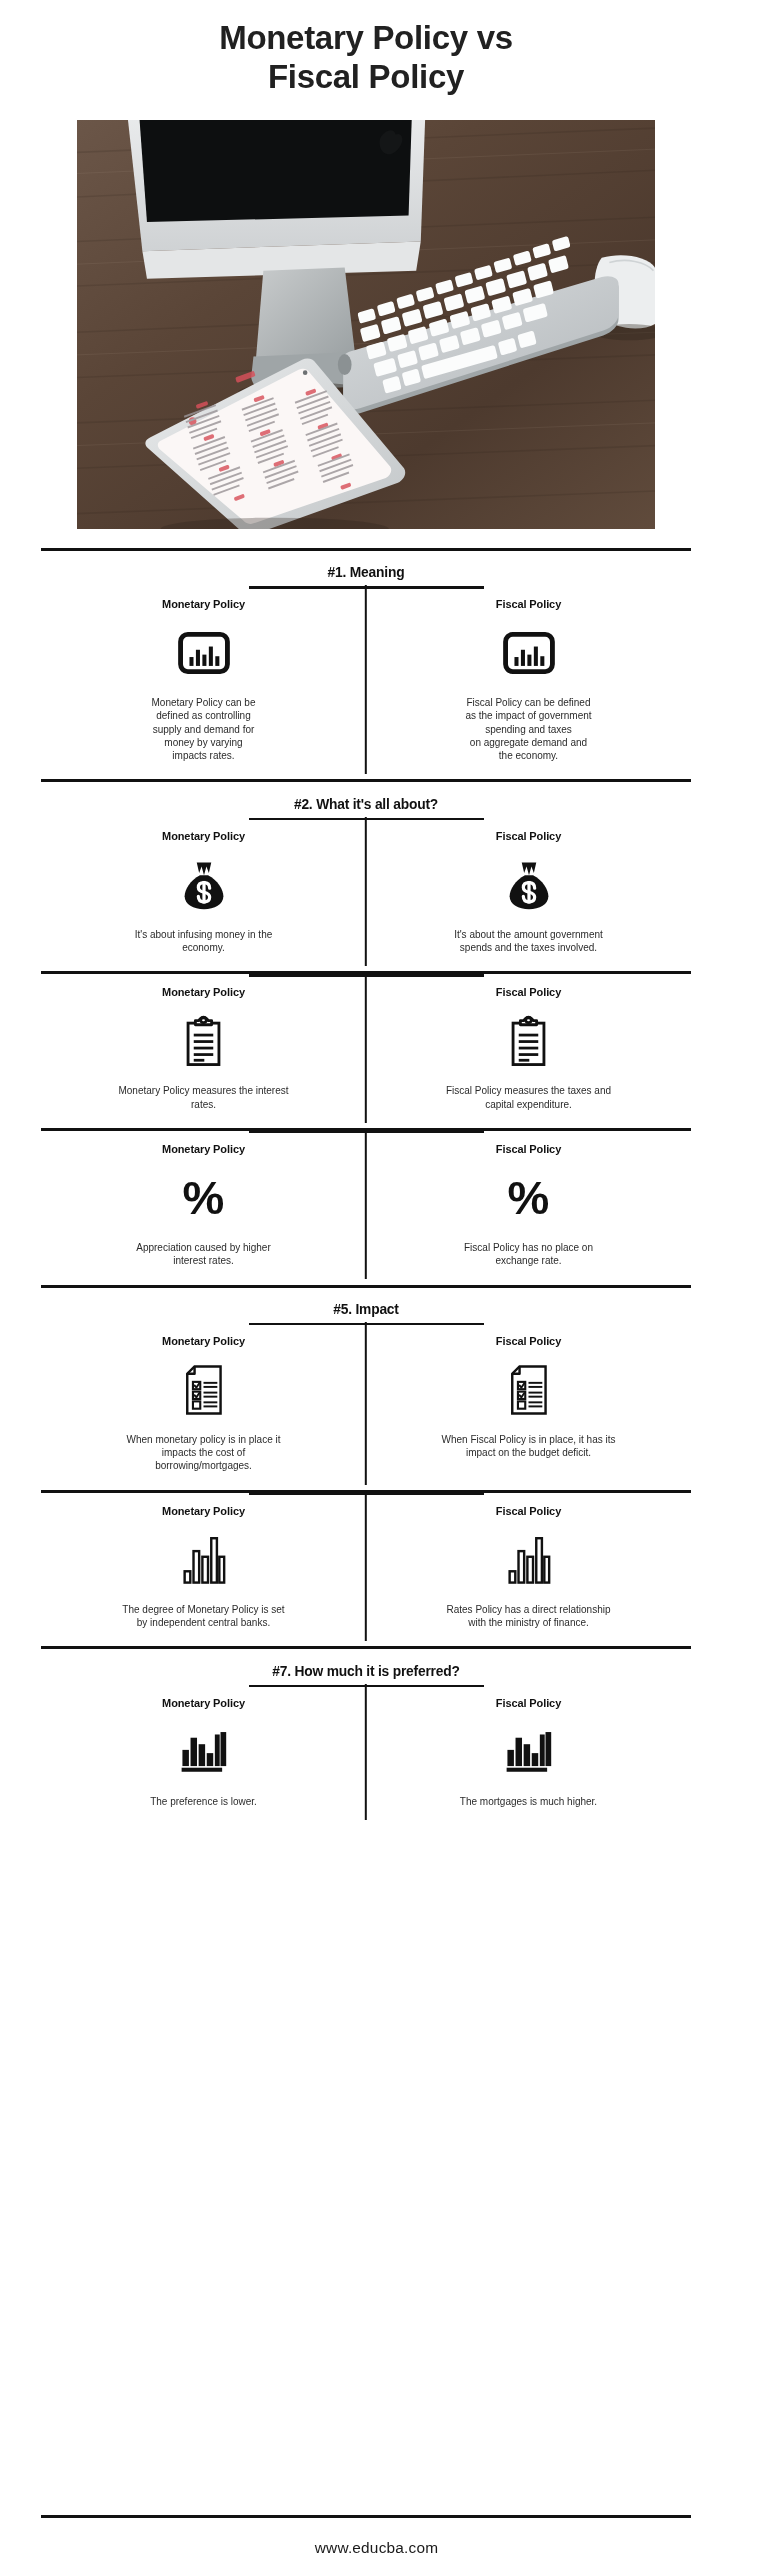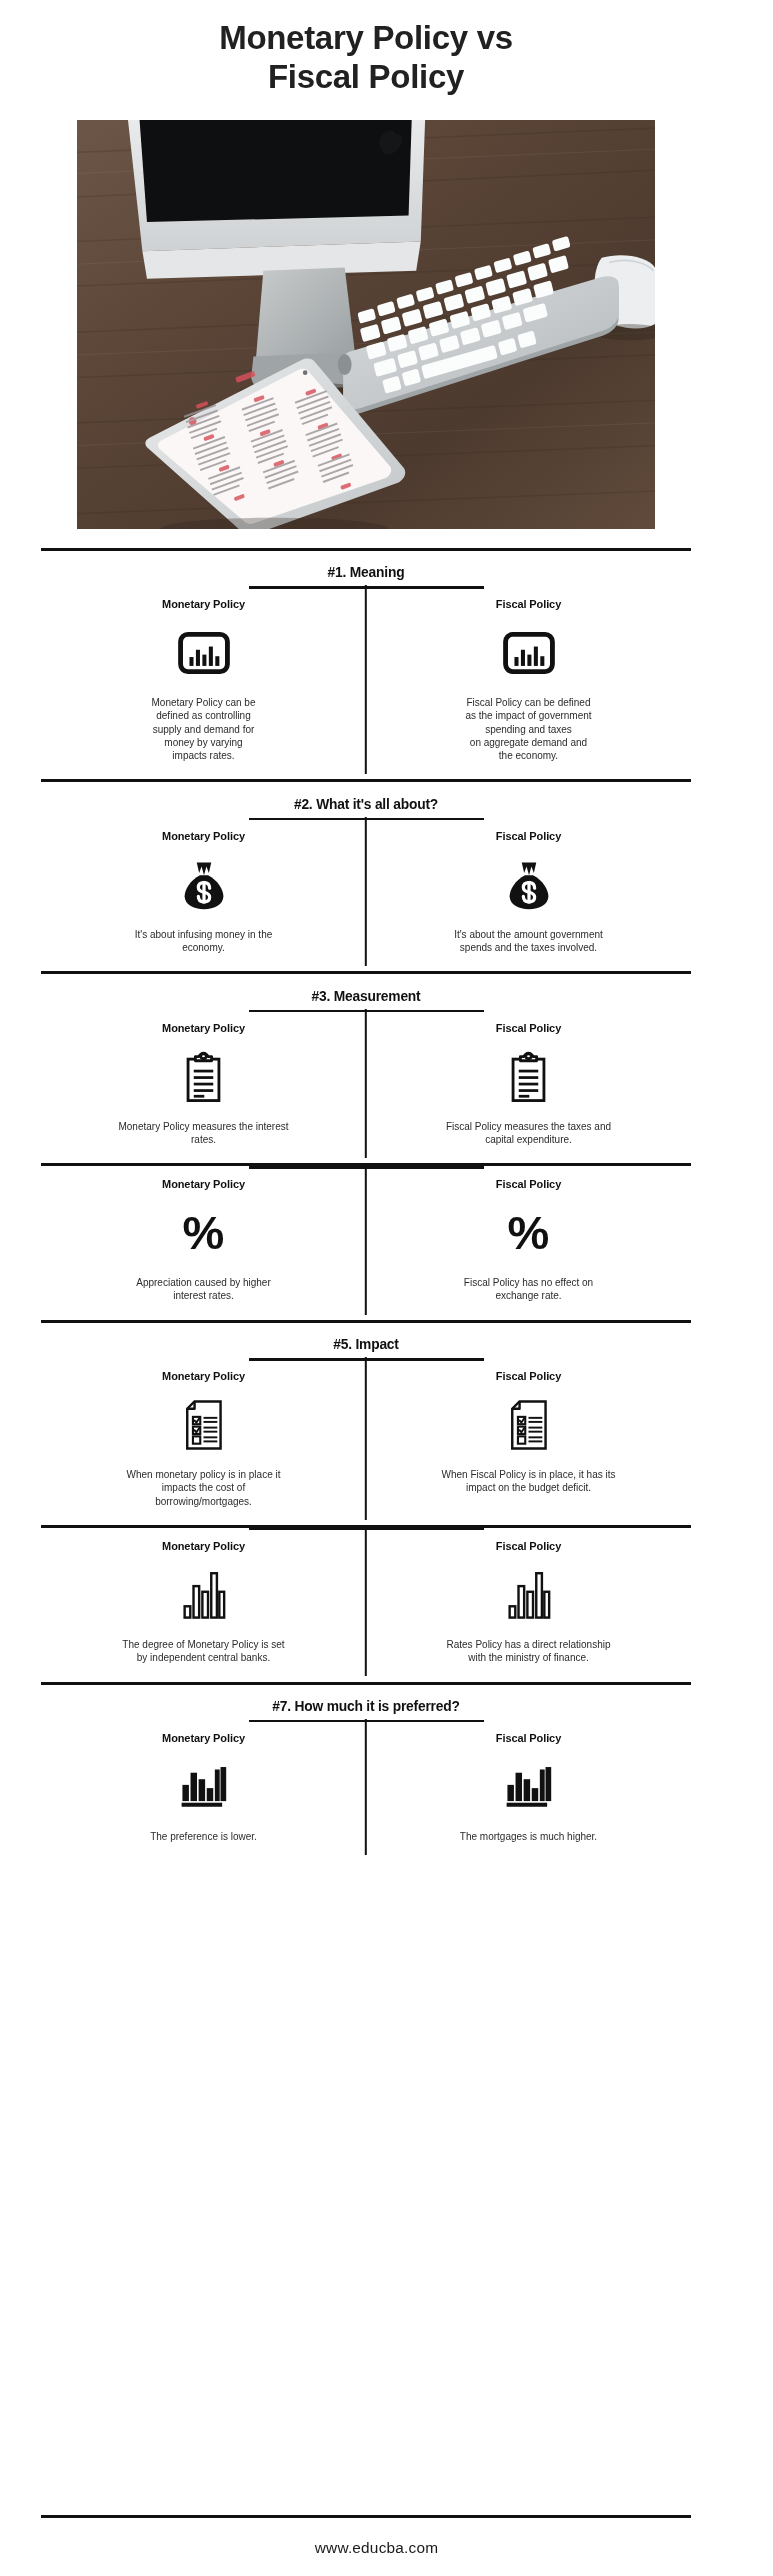--- a/index.html
+++ b/index.html
@@ -476,21 +476,20 @@
             </svg>
           </div>
           <div class="col-body">It's about the amount government
 spends and the taxes involved.</div>
         </div>
       </div>
     </div>
 
     <div class="rule-thick"></div>
     <div class="section">
-      <div class="section-title">#3. Measurement</div>
       <div class="section-underline"></div>
       <div class="columns">
         <div class="vdivider"></div>
 
         <div class="col">
           <div class="col-head">Monetary Policy</div>
           <div class="icon-box">
             <svg width="41" height="52" viewBox="0 0 50 64">
               <rect x="6" y="10" width="38" height="51" fill="none" stroke="#111" stroke-width="3.5"></rect>
               <path d="M15 12 L15 7 L19 7 A7 7 0 0 1 31 7 L35 7 L35 12 Z" fill="#fff" stroke="#111" stroke-width="3.5" stroke-linejoin="round"></path>
@@ -543,21 +542,21 @@
           </div>
           <div class="col-body">Appreciation caused by higher
 interest rates.</div>
         </div>
 
         <div class="col">
           <div class="col-head">Fiscal Policy</div>
           <div class="icon-box">
             <span class="pct-glyph">%</span>
           </div>
-          <div class="col-body">Fiscal Policy has no effect on
+          <div class="col-body">Fiscal Policy has no place on
 exchange rate.</div>
         </div>
       </div>
     </div>
 
     <div class="rule-thick"></div>
     <div class="section">
       <div class="section-title">#5. Impact</div>
       <div class="section-underline"></div>
       <div class="columns">

